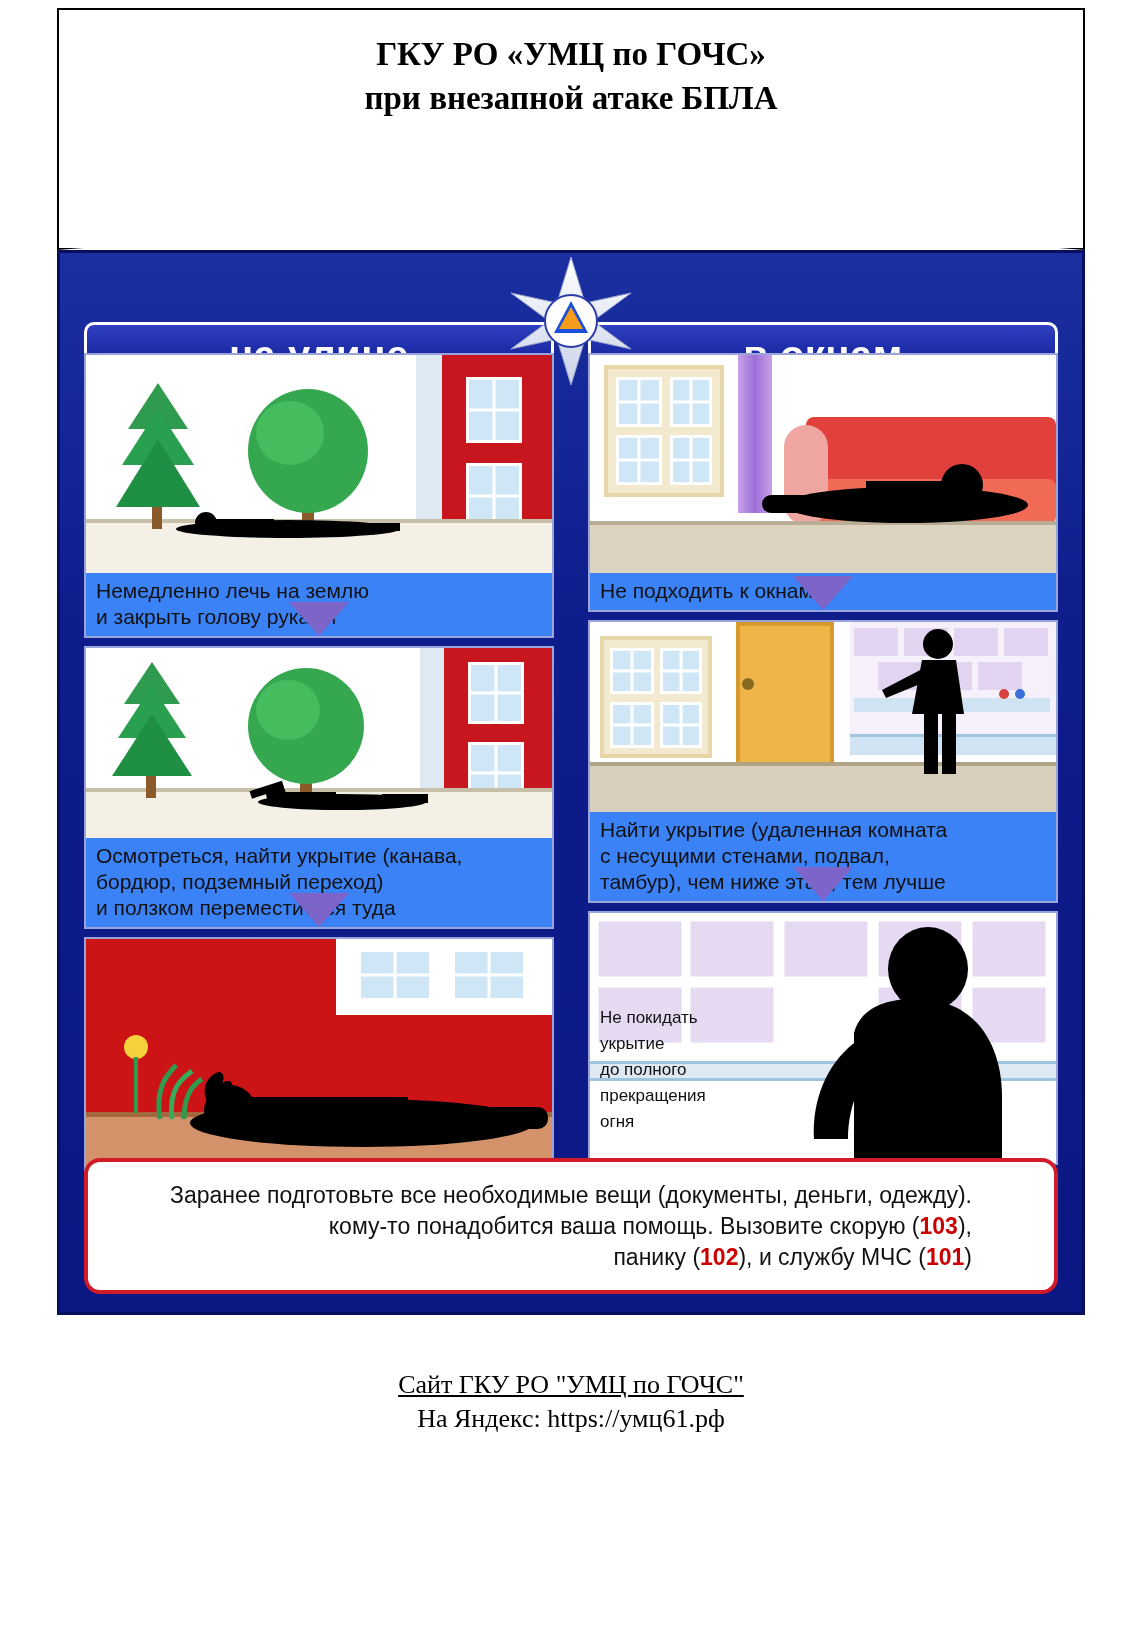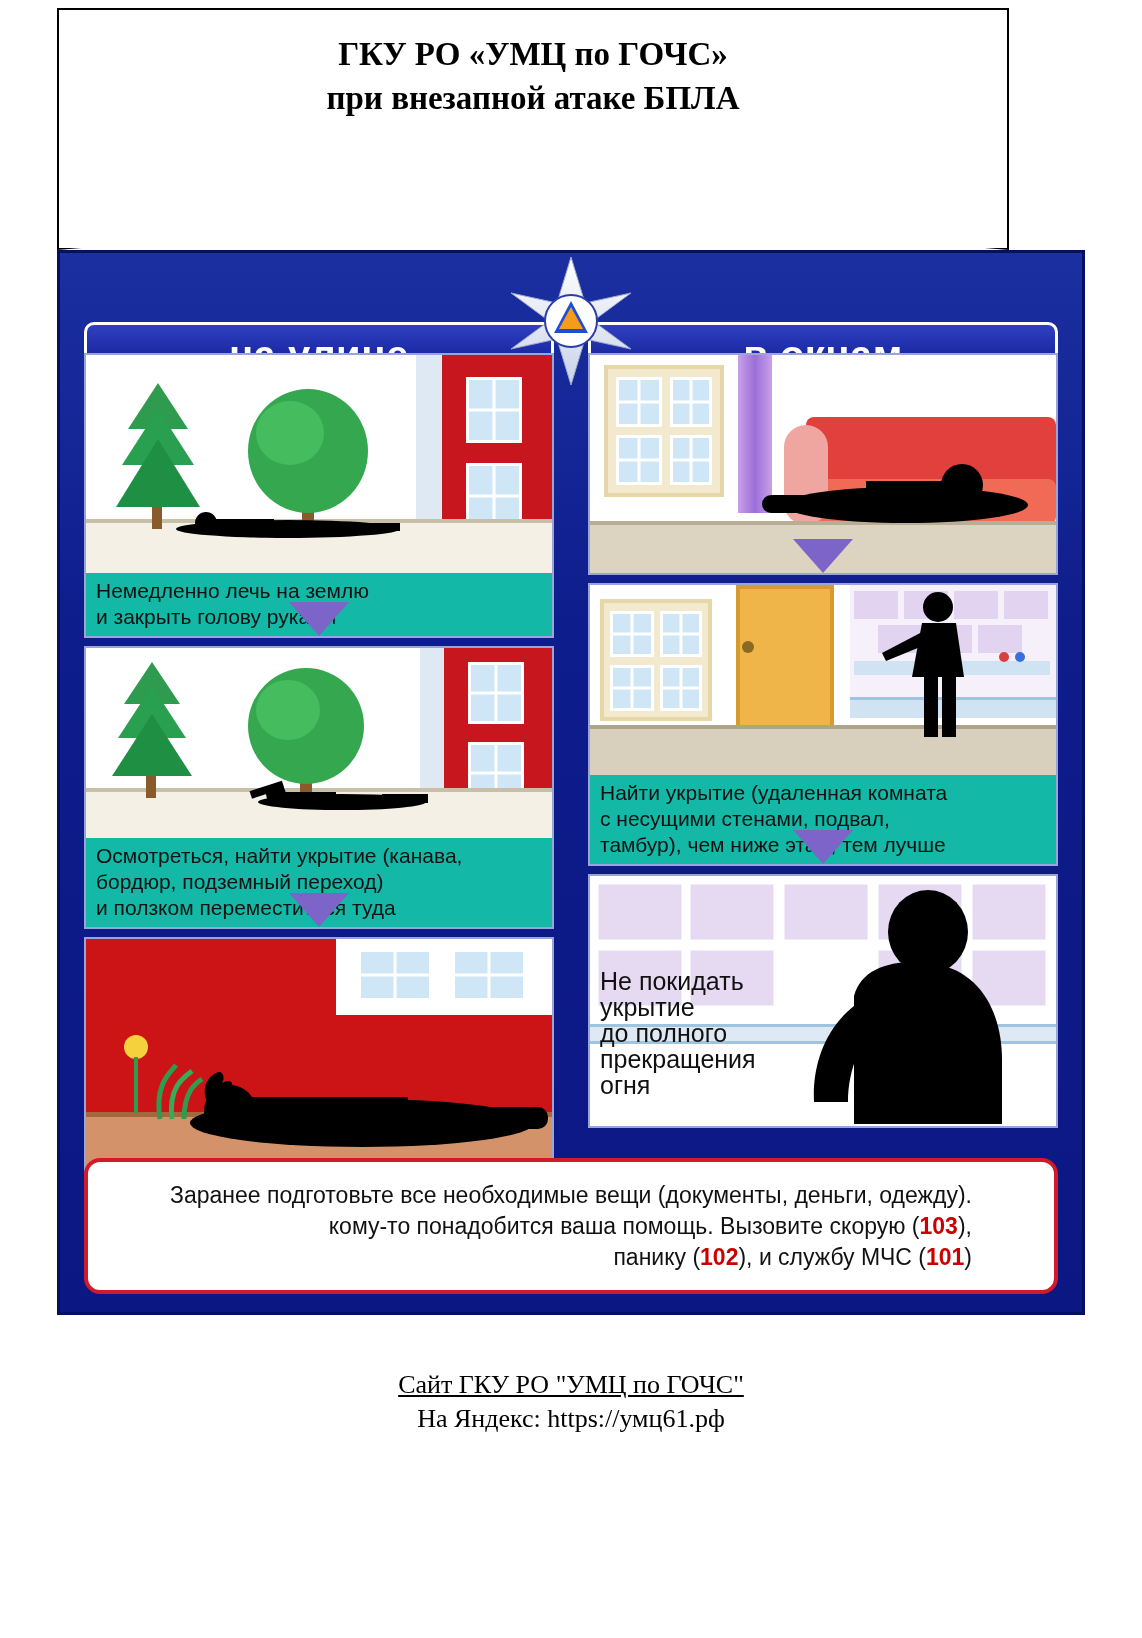--- a/index.html
+++ b/index.html
@@ -13,21 +13,21 @@
     position: relative;
     font-family: "Liberation Serif", serif;
     overflow: hidden;
   }
 
   
   .header-banner {
     position: absolute;
     left: 57px;
     top: 8px;
-    width: 952px;
+    width: 1028px;
     height: 242px;
     background: #ffffff;
     border: 2px solid #000000;
     box-sizing: border-box;
     clip-path: polygon(0 0, 100% 0, 100% 100%, 50% 84%, 0 100%);
     z-index: 3;
   }
   .header-text {
     position: absolute;
     left: 0;
@@ -117,21 +117,21 @@
     position: relative;
     width: 100%;
     overflow: hidden;
   }
   .panel-caption {
     font-family: "Liberation Sans", sans-serif;
     font-size: 21px;
     line-height: 26px;
     color: #111111;
     padding: 5px 8px 6px 10px;
-    background: #14b8a6;
+    background: #3b82f6;
   }
   .panel-caption.italic { font-style: italic; }
 
   
   .arrow-down {
     position: absolute;
     left: 50%;
     transform: translateX(-50%);
     width: 0; height: 0;
     border-left: 30px solid transparent;
@@ -371,20 +371,21 @@
           <div class="ground" style="height:48px; background:#dcd3c0;"></div>
           <div style="position:absolute; left:0; right:0; bottom:48px; height:4px; background:#b9ad95;"></div>
 
           <svg style="position:absolute; right:20px; bottom:44px;" width="280" height="70" viewBox="0 0 280 70">
             <ellipse cx="150" cy="46" rx="122" ry="18" fill="#000000"></ellipse>
             <circle cx="206" cy="26" r="21" fill="#000000"></circle>
             <rect x="110" y="22" width="110" height="28" fill="#000000"></rect>
             <rect x="6" y="36" width="108" height="18" rx="9" fill="#000000"></rect>
           </svg>
         </div>
+        <div class="panel-caption" style="white-space:pre-line">Не подходить к окнам</div>
       </div>
 
       <div style="position:relative; height:0;">
         <div class="arrow-down" style="top:-44px;"></div>
       </div>
 
       <div class="panel">
         <div class="panel-art" style="height:190px">
           <div class="sky"></div>
 
@@ -455,21 +456,21 @@
 
           <div style="position:absolute; left:0; right:0; bottom:82px; height:14px; background:#dfe9f4; border-top:3px solid #9fc4e0; border-bottom:3px solid #9fc4e0;"></div>
           <div class="ground" style="height:82px; background:#ffffff;"></div>
 
           <svg style="position:absolute; right:30px; bottom:0;" width="230" height="238" viewBox="0 0 230 238">
             <ellipse cx="132" cy="44" rx="40" ry="42" fill="#000000"></ellipse>
             <path d="M58 108 C66 76 106 70 140 76 C184 84 206 124 206 172 L206 236 L58 236 Z" fill="#000000"></path>
             <path d="M58 118 C30 140 16 176 18 214 L52 214 C52 180 66 150 84 134 Z" fill="#000000"></path>
           </svg>
 
-          <div style="position:absolute; left:10px; top:92px; width:190px; font-family:'Liberation Sans',sans-serif; font-size:25px; line-height:26px; color:#111; white-space:pre-line;">Не покидать
+          <div style="position:absolute; left:10px; top:92px; width:190px; font-family:'Liberation Sans',sans-serif; font-size:17px; line-height:26px; color:#111; white-space:pre-line;">Не покидать
 укрытие
 до полного
 прекращения
 огня</div>
         </div>
       </div>
     </div>
 
     <div class="note">
       <div class="note-text">

